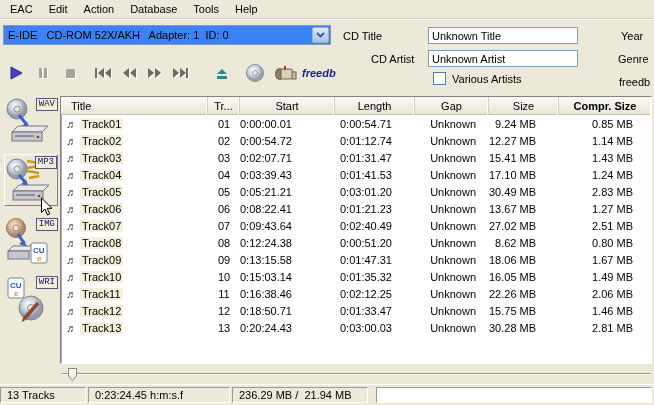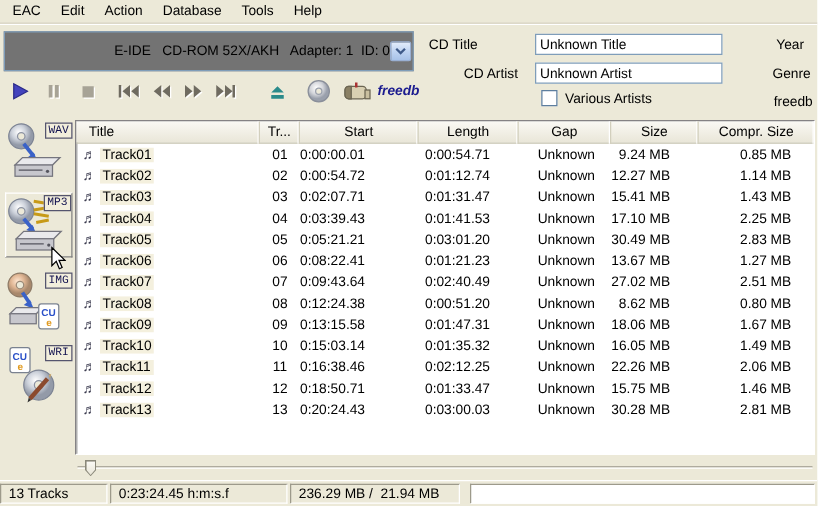--- a/index.html
+++ b/index.html
@@ -7,22 +7,22 @@
   body { font-family:"Liberation Sans","DejaVu Sans",sans-serif; font-size:11px; color:#000; }
   #app { position:relative; width:654px; height:405px; background:#ece9d8; }
 
   
   .menubar { position:absolute; left:0; top:0; width:654px; height:19px;
     display:flex; align-items:center; padding-left:2px;
     border-bottom:1px solid #d8d4c4; box-shadow:0 1px 0 #ffffff; }
   .menu-item { padding:2px 8px; cursor:default; }
 
   
-  .combo { position:absolute; left:3px; top:25px; width:328px; height:32px;
-    background:#737373; border:1px solid #7f9db9; display:flex; align-items:center;text-align:right; }
+  .combo { position:absolute; left:3px; top:25px; width:328px; height:20px;
+    background:#3b82f6; border:1px solid #7f9db9; display:flex; align-items:center; }
   .combo-text { flex:1; padding-left:4px; white-space:pre; overflow:hidden; }
   .combo-btn { width:17px; height:16px; margin-right:1px; border-radius:2px;
     background:linear-gradient(#e3ecfb,#c0d4f2 50%,#a8c2e8); border:1px solid #9ab0d3;
     display:flex; align-items:center; justify-content:center; }
 
   
   .lbl { position:absolute; white-space:nowrap; }
   .txtfield { position:absolute; width:150px; height:17px; background:#fff;
     border:1px solid #7f9db9; padding:1px 3px; font-size:11px; font-family:Liberation Sans, sans-serif; }
   .checkbox { position:absolute; width:13px; height:13px; background:#fff;
@@ -306,21 +306,21 @@
   </div>
 
   <div class="listview">
     <div class="lv-head">
       <div class="th c-title">Title</div>
       <div class="th c-tr">Tr...</div>
       <div class="th c-start" style="padding-right:0;text-align:center;justify-content:center;">Start</div>
       <div class="th c-length" style="padding-right:0;justify-content:center;">Length</div>
       <div class="th c-gap" style="padding-right:0;justify-content:center;">Gap</div>
       <div class="th c-size" style="padding-right:0;justify-content:center;">Size</div>
-      <div class="th c-compr" style="padding-right:0;justify-content:center;border-right:none;">Compr. Size</div>
+      <div class="th c-compr" style="padding-right:0;justify-content:center;border-right:none;font-weight:bold;">Compr. Size</div>
     </div>
     <div id="rows">
     <div class="tr">
       <div class="td c-title">
         <span class="note">♬</span>
         <span class="title-text">Track01</span>
       </div>
       <div class="td c-tr">01</div>
       <div class="td c-start">0:00:00.01</div>
       <div class="td c-length">0:00:54.71</div>
@@ -358,21 +358,21 @@
     <div class="tr">
       <div class="td c-title">
         <span class="note">♬</span>
         <span class="title-text">Track04</span>
       </div>
       <div class="td c-tr">04</div>
       <div class="td c-start">0:03:39.43</div>
       <div class="td c-length">0:01:41.53</div>
       <div class="td c-gap">Unknown</div>
       <div class="td c-size">17.10 MB</div>
-      <div class="td c-compr">2.25 MB</div>
+      <div class="td c-compr">1.24 MB</div>
     </div>
 
     <div class="tr">
       <div class="td c-title">
         <span class="note">♬</span>
         <span class="title-text">Track05</span>
       </div>
       <div class="td c-tr">05</div>
       <div class="td c-start">0:05:21.21</div>
       <div class="td c-length">0:03:01.20</div>

